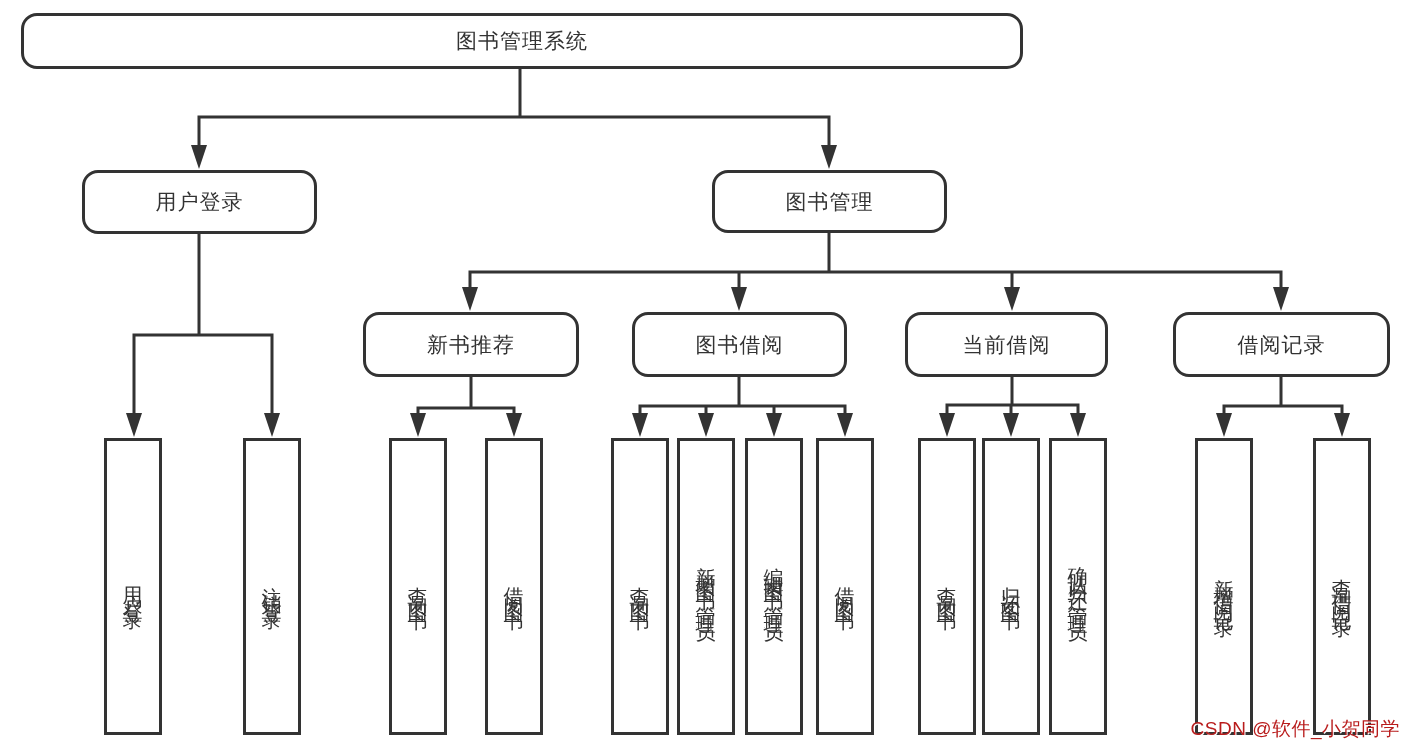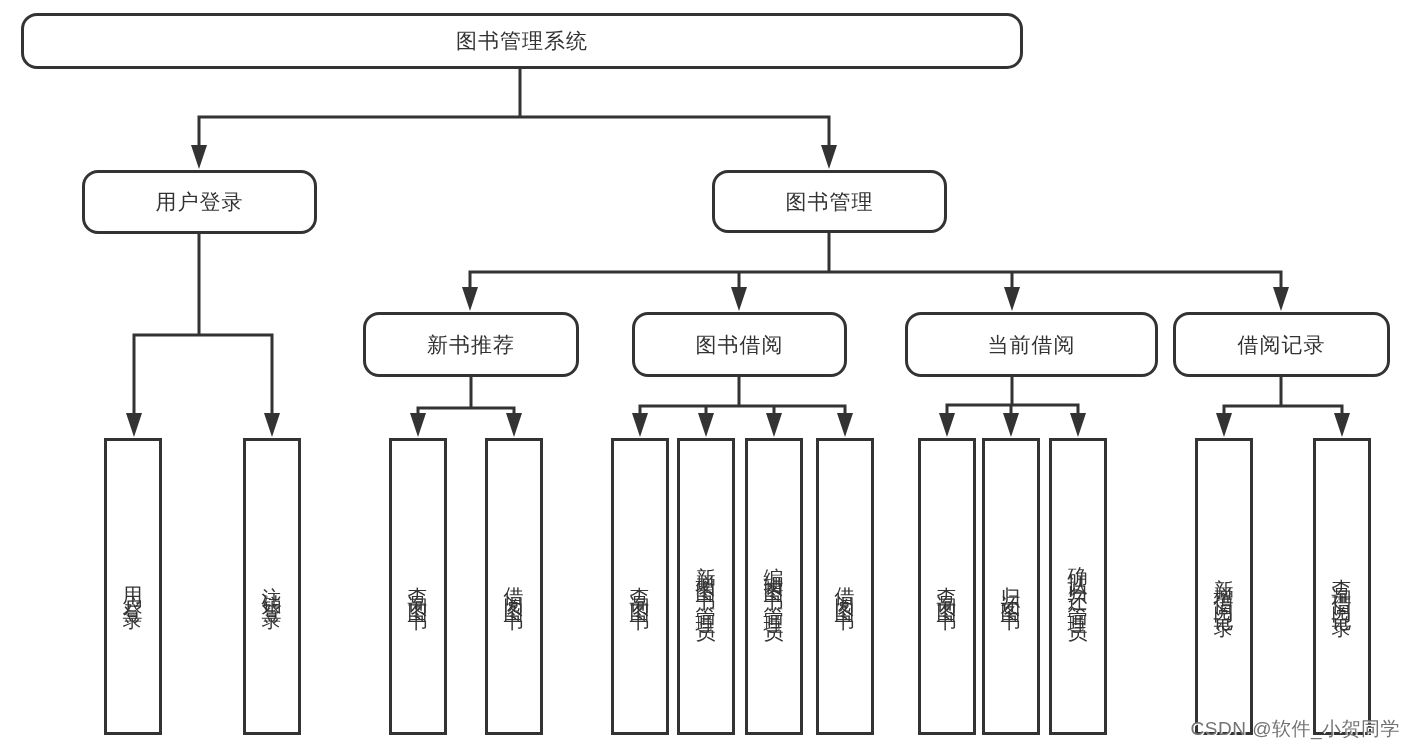--- a/index.html
+++ b/index.html
@@ -48,31 +48,31 @@
     white-space: nowrap;
     color: #333333;
   }
   .watermark {
     position: absolute;
     top: 716px;
     right: 5px;
     z-index: 3;
     font-size: 19px;
     letter-spacing: 0.5px;
-    color: #737373;
+    color: #b91c1c;
     text-shadow: 1px 1px 0 #ffffff;
     white-space: nowrap;
   }
   
   .n-root  { left: 21px;   top: 13px;  width: 1002px; height: 56px; }
   .n-ul    { left: 82px;   top: 170px; width: 235px;  height: 64px; }
   .n-bm    { left: 712px;  top: 170px; width: 235px;  height: 63px; }
   .n-g0    { left: 363px;  top: 312px; width: 216px;  height: 65px; }
   .n-g1    { left: 632px;  top: 312px; width: 215px;  height: 65px; }
-  .n-g2    { left: 905px;  top: 312px; width: 253px;  height: 65px; }
+  .n-g2    { left: 905px;  top: 312px; width: 203px;  height: 65px; }
   .n-g3    { left: 1173px; top: 312px; width: 217px;  height: 65px; }
   
   .v0  { left: 104px;  }
   .v1  { left: 243px;  }
   .v2  { left: 389px;  }
   .v3  { left: 485px;  }
   .v4  { left: 611px;  }
   .v5  { left: 677px;  }
   .v6  { left: 745px;  }
   .v7  { left: 816px;  }

